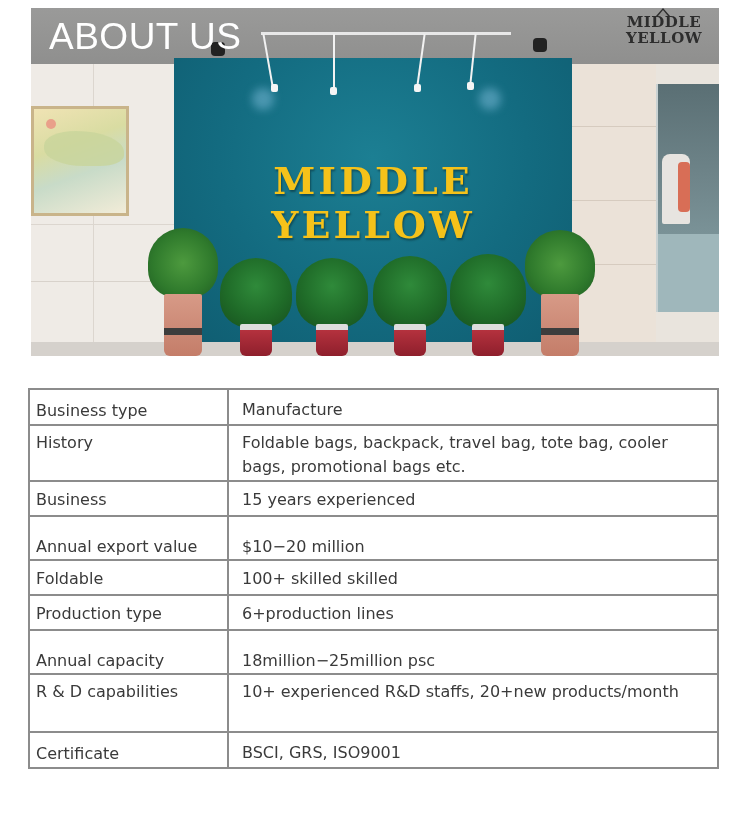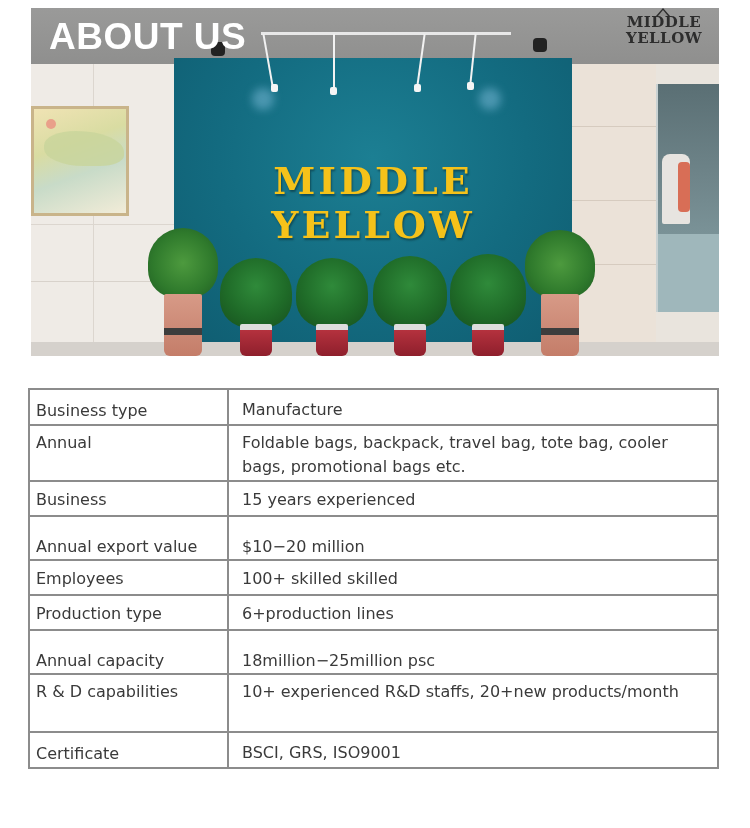--- a/index.html
+++ b/index.html
@@ -36,21 +36,21 @@
   .floor { position: absolute; left: 0; top: 334px; width: 100%; height: 14px; background: #d5d1cc; }
 
   .plant { position: absolute; }
   .leaves { position: absolute; left: 50%; transform: translateX(-50%); border-radius: 50% 50% 40% 40%; background: radial-gradient(circle at 50% 40%, #2f8a3a 0%, #1f6b28 55%, #174f1e 100%); }
   .pot { position: absolute; left: 50%; transform: translateX(-50%); bottom: 0; border-radius: 2px 2px 6px 6px; }
   .pot.red { background: linear-gradient(180deg, #ddd 0%, #ddd 18%, #b5323e 18%, #8e1f2c 100%); }
   .pot.tall { background: linear-gradient(180deg, #d79a87 0%, #c47d69 100%); }
   .pot.tall .band { position: absolute; left: 0; top: 55%; width: 100%; height: 7px; background: #3d3d3d; }
 
   
-  .title { position: absolute; left: 49px; top: 16px; font-family: "Liberation Sans", sans-serif; font-weight: bold; font-size: 37px; line-height: 42px; color: #ffffff; letter-spacing: 0.5px; }
+  .title { position: absolute; left: 49px; top: 16px; font-family: "Liberation Sans", sans-serif; font-weight: normal; font-size: 37px; line-height: 42px; color: #ffffff; letter-spacing: 0.5px; }
   .logo { position: absolute; left: 624px; top: 14px; width: 80px; text-align: center; font-family: "DejaVu Serif", serif; font-weight: bold; font-size: 15px; line-height: 16px; color: #2d2d2d; }
   .logo .roof { position: absolute; left: 32px; top: -6px; width: 0; height: 0; border-left: 7px solid transparent; border-right: 7px solid transparent; border-bottom: 8px solid #2d2d2d; }
   .logo .roof:after { content: ""; position: absolute; left: -5px; top: 2px; border-left: 5px solid transparent; border-right: 5px solid transparent; border-bottom: 6px solid #8f8f8e; }
   .logo .line { display: block; letter-spacing: 0.5px; }
 
   
   .info-table { position: absolute; left: 28px; top: 388px; width: 691px; border-collapse: collapse; font-family: "DejaVu Sans", sans-serif; font-size: 16px; color: #3a3a3a; }
   .info-table td { border: 2px solid #8c8c8c; padding: 0 6px; vertical-align: top; box-sizing: border-box; }
   .info-table td.label { width: 199px; padding-left: 6px; }
   .info-table td.value { padding-left: 13px; }
@@ -158,21 +158,21 @@
     <tr class="h36">
       <td class="label">
           <span class="txt">Business type</span>
         </td>
       <td class="value">
           <span class="txt">Manufacture</span>
         </td>
     </tr>
     <tr class="h56">
       <td class="label">
-          <span class="txt">Annual</span>
+          <span class="txt">History</span>
         </td>
       <td class="value">
           <span class="txt">Foldable bags, backpack, travel bag, tote bag, cooler bags, promotional bags etc.</span>
         </td>
     </tr>
     <tr class="h35">
       <td class="label">
           <span class="txt">Business</span>
         </td>
       <td class="value">
@@ -182,21 +182,21 @@
     <tr class="h34">
       <td class="label">
           <span class="txt">Annual export value</span>
         </td>
       <td class="value">
           <span class="txt">$10−20 million</span>
         </td>
     </tr>
     <tr class="h35">
       <td class="label">
-          <span class="txt">Employees</span>
+          <span class="txt">Foldable</span>
         </td>
       <td class="value">
           <span class="txt">100+ skilled skilled</span>
         </td>
     </tr>
     <tr class="h35">
       <td class="label">
           <span class="txt">Production type</span>
         </td>
       <td class="value">

